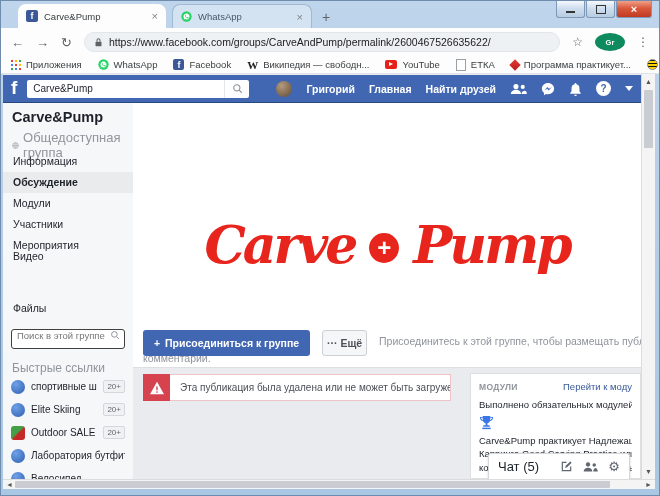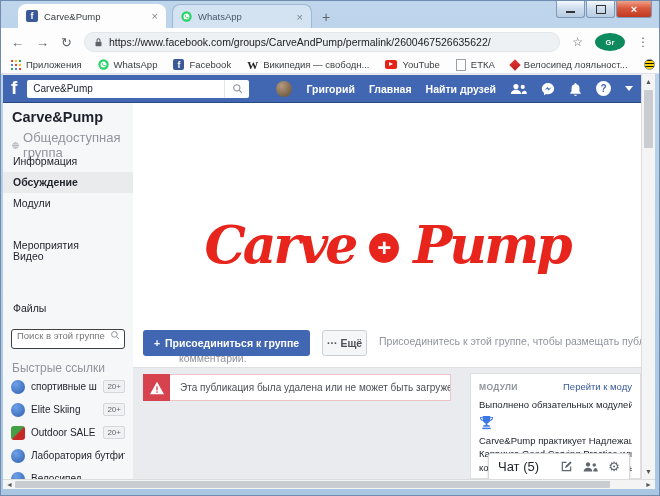--- a/index.html
+++ b/index.html
@@ -93,21 +93,21 @@
   .logo{display:flex;align-items:center;color:#e8251d;font-family:"DejaVu Serif",serif;font-style:italic;font-weight:bold;
     font-size:52px;letter-spacing:-3px;margin-top:60px;}
   .logo .pluscirc{width:30px;height:30px;border-radius:50%;background:#e8251d;color:#fff;font-family:"Liberation Sans",sans-serif;
     font-style:normal;font-size:24px;font-weight:bold;display:flex;align-items:center;justify-content:center;margin:8px 14px 0 14px;letter-spacing:0;}
   .join-row{position:absolute;left:130px;right:0;top:222px;height:43px;background:#fff;border-bottom:1px solid #dddfe2;box-sizing:border-box;}
   .join-btn{position:absolute;left:10px;top:5px;height:26px;width:167px;background:#4267b2;border-radius:3px;color:#fff;
     font-size:10.5px;font-weight:bold;display:flex;align-items:center;justify-content:center;gap:5px;box-sizing:border-box;}
   .more-btn{position:absolute;left:189px;top:5px;height:26px;width:45px;background:#f5f6f7;border:1px solid #ccd0d5;border-radius:3px;
     color:#4b4f56;font-size:10.5px;font-weight:bold;display:flex;align-items:center;justify-content:center;gap:3px;box-sizing:border-box;}
   .hint1{position:absolute;left:246px;top:10px;font-size:10.5px;color:#90949c;white-space:nowrap;}
-  .hint2{position:absolute;left:10px;top:27px;font-size:10.5px;color:#90949c;margin-left:36px;}
+  .hint2{position:absolute;left:10px;top:27px;font-size:10.5px;color:#90949c;}
   
   .error-wrap{position:absolute;left:140px;top:271px;width:308px;height:27px;display:flex;}
   .err-ic{width:27px;height:27px;background:#d6434f;display:flex;align-items:center;justify-content:center;flex:none;}
   .err-box{flex:1;background:#fff;border:1px solid #efc4c9;border-left:none;display:flex;align-items:center;
     font-size:10px;color:#4b4f56;padding:0 10px;box-sizing:border-box;white-space:nowrap;overflow:hidden;}
   
   .modules{position:absolute;left:467px;width:171px;top:270px;bottom:0;background:#fff;border:1px solid #dddfe2;
     box-sizing:border-box;padding:7px 8px;overflow:hidden;}
   .mod-head{display:flex;justify-content:space-between;align-items:center;}
   .mod-title{font-size:8.5px;font-weight:bold;color:#90949c;letter-spacing:.3px;}
@@ -207,21 +207,21 @@
   <span class="bm">
     <span class="yt-ic"></span>
     <span>YouTube</span>
   </span>
   <span class="bm">
     <span class="doc-ic"></span>
     <span>ЕТКА</span>
   </span>
   <span class="bm">
     <span class="loy-ic"></span>
-    <span>Велосипед лояльност...</span>
+    <span>Программа практикует...</span>
   </span>
   <span class="bm">
     <span class="bee-ic"></span>
 
   </span>
 
 </div>
 
 <div class="page">
 
@@ -273,20 +273,21 @@
       <div class="grp-priv">
         <svg width="9" height="9" viewBox="0 0 10 10">
             <circle cx="5" cy="5" r="4" fill="none" stroke="currentColor" stroke-width=".9"></circle>
             <path d="M1 5h8M5 1c1.5 1 1.5 7 0 8M5 1c-1.5 1-1.5 7 0 8" fill="none" stroke="currentColor" stroke-width=".7"></path>
           </svg>
         <span>Общедоступная группа</span>
       </div>
       <div class="snav" style="top:48px">Информация</div>
       <div class="snav selected" style="top:69px">Обсуждение</div>
       <div class="snav" style="top:90px">Модули</div>
+      <div class="snav" style="top:111px">Участники</div>
       <div class="snav" style="top:132px">Мероприятия</div>
       <div class="snav" style="top:143px">Видео</div>
       <div class="snav" style="top:195px">Файлы</div>
       <div class="gsearch">
         <input placeholder="Поиск в этой группе" style="">
         <span class="mag">
           <svg width="10" height="10" viewBox="0 0 16 16">
               <circle cx="7" cy="7" r="4.5" fill="none" stroke="currentColor" stroke-width="1.6"></circle>
               <line x1="10.5" y1="10.5" x2="14.2" y2="14.2" stroke="currentColor" stroke-width="1.6"></line>
             </svg>

